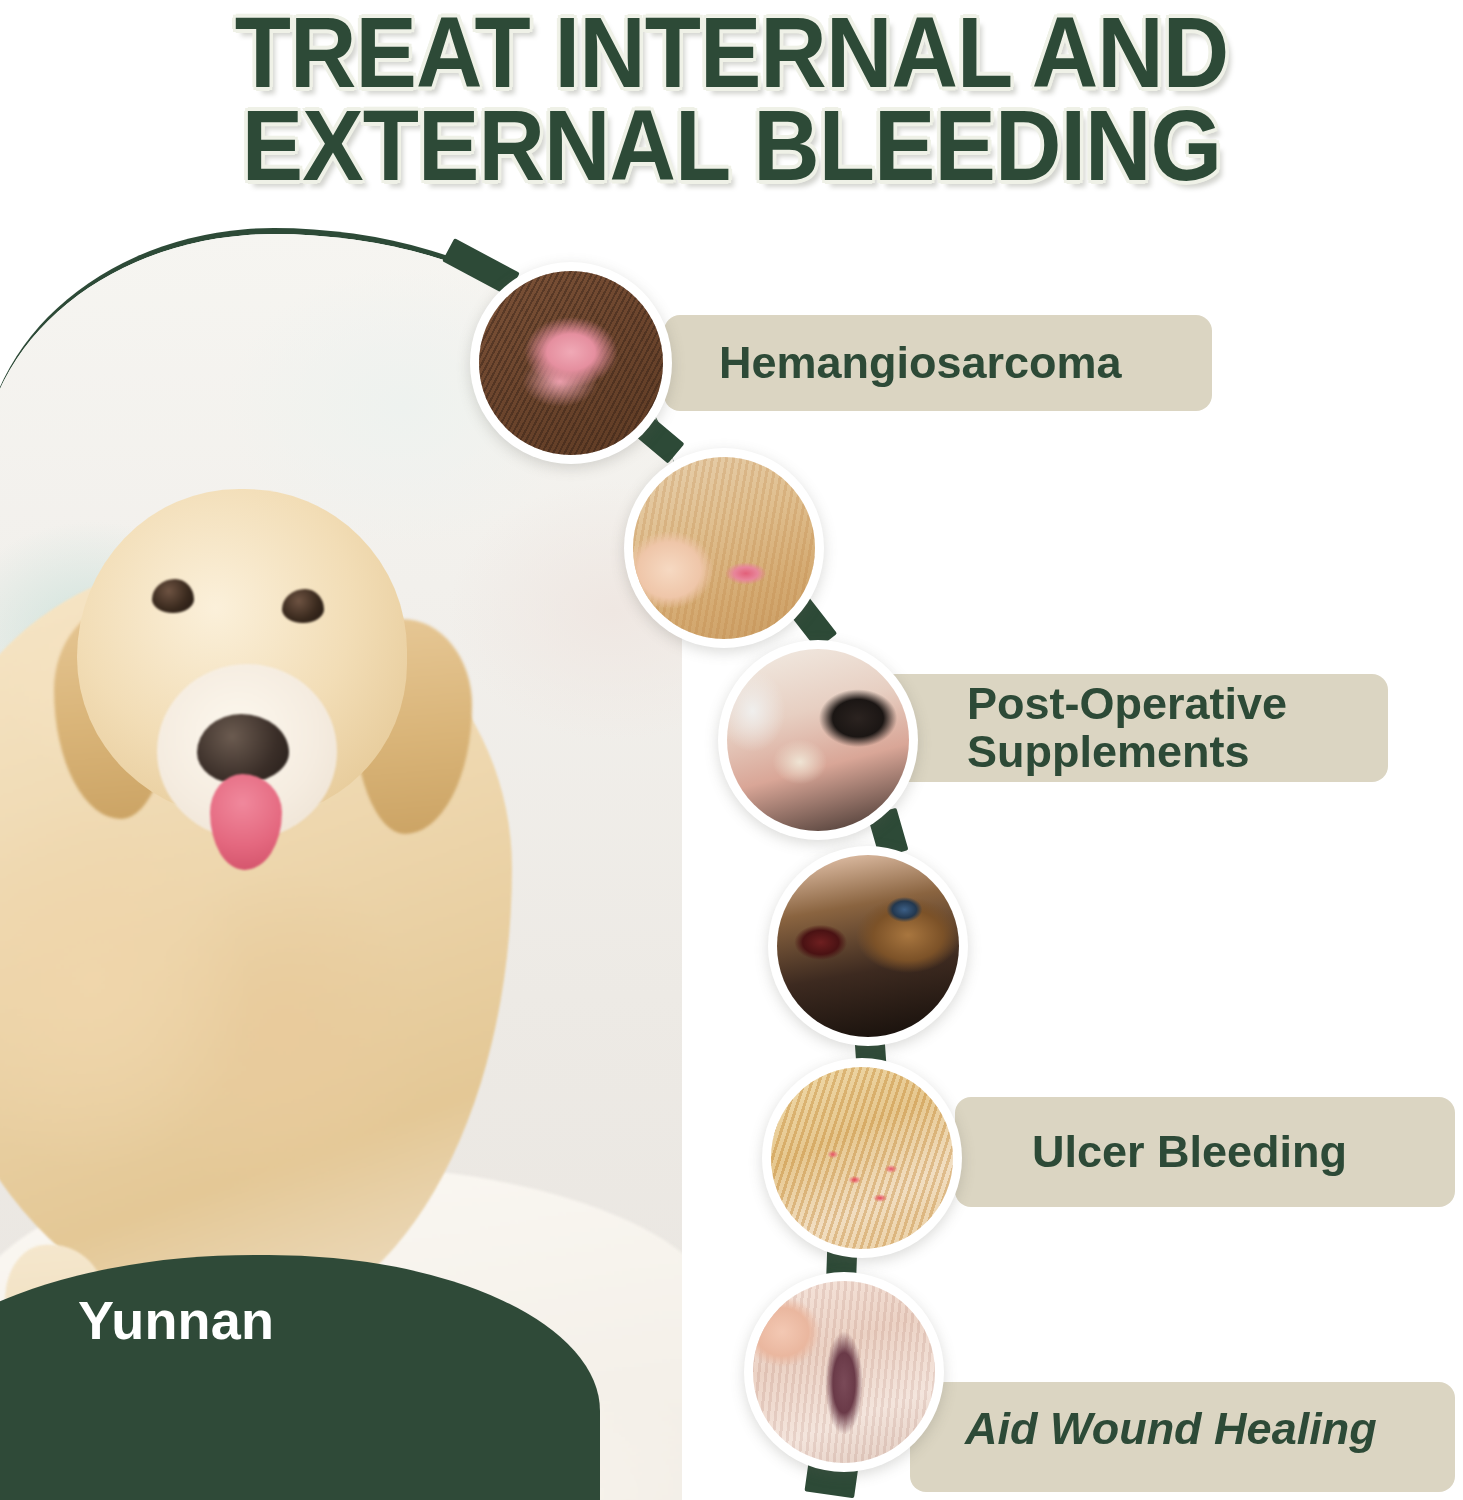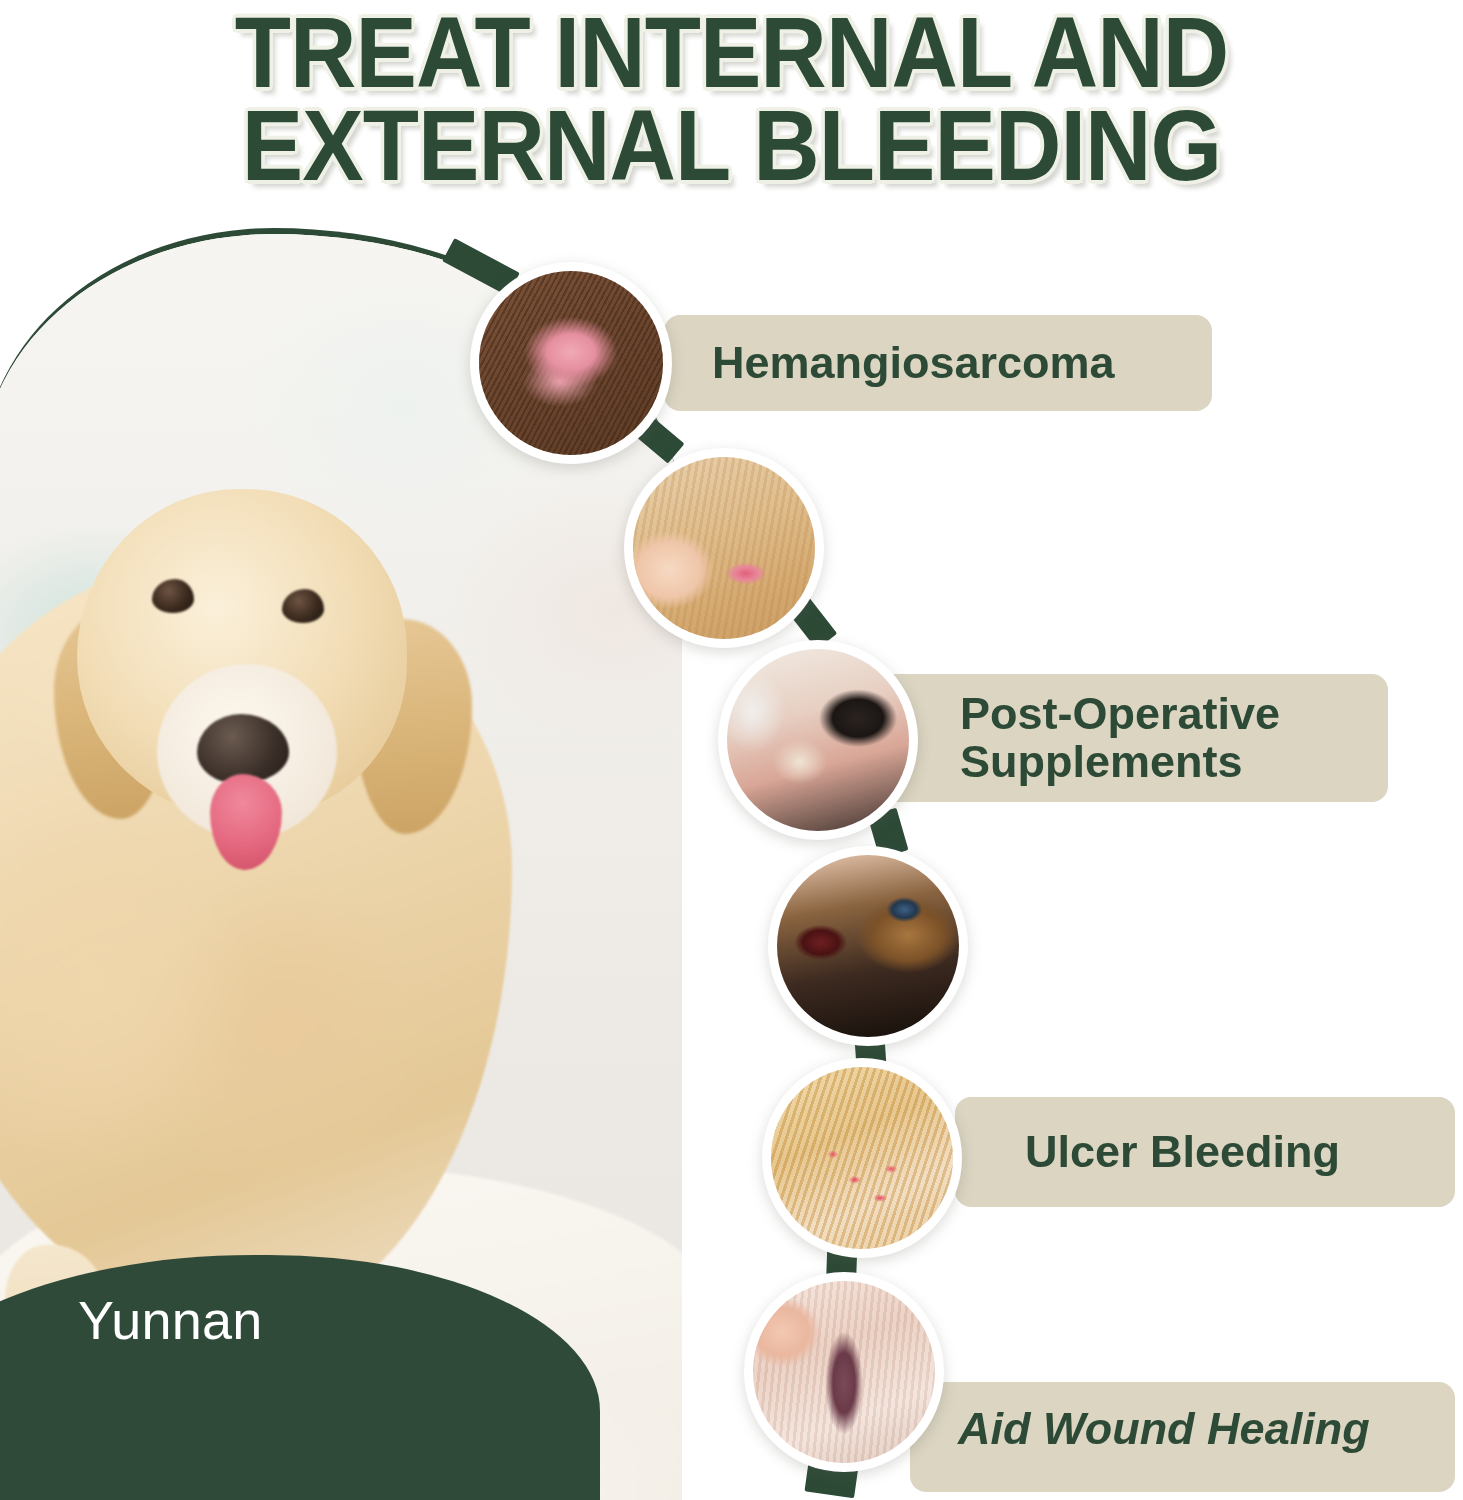--- a/index.html
+++ b/index.html
@@ -117,33 +117,33 @@
 
   
   .badge{
     position:absolute;left:-120px;top:1255px;width:720px;height:300px;
     background:#2f4a38;
     border-radius:52% 46% 0 0 / 58% 52% 0 0;
     z-index:25;
   }
   .badge-txt{
     position:absolute;left:78px;top:1288px;width:520px;
-    z-index:26;color:#ffffff;font-weight:normal;font-size:54px;line-height:1.22;
+    z-index:26;color:#ffffff;font-weight:bold;font-size:54px;line-height:1.22;
     letter-spacing:0.2px;
   }
   .badge-txt div{white-space:nowrap;}
 
   
   .pill{
     position:absolute;background:#dbd5c2;border-radius:16px;
     z-index:12;display:flex;align-items:center;box-sizing:border-box;
   }
   .pill span{
     color:#2d4a37;font-weight:bold;line-height:1.06;
-    display:block;width:100%;
+    display:block;width:100%;margin-left:7px;
   }
 
   
   .conn{position:absolute;background:#2d4a37;z-index:14;border-radius:2px;}
 
   
   .circ{
     position:absolute;border-radius:50%;z-index:20;
     background:#ffffff;
     box-shadow:0 4px 14px rgba(90,90,80,0.22);
@@ -209,21 +209,21 @@
   <div class="title-wrap">
     <div class="title-line title-l1">TREAT INTERNAL AND</div>
     <div class="title-line title-l2">EXTERNAL BLEEDING</div>
   </div>
 
   <div class="pill" style="left:664px;top:315px;width:548px;height:96px;padding:0 0 0 48px;">
     <span style="font-size:45px;">Hemangiosarcoma</span>
   </div>
 
 
-  <div class="pill" style="left:880px;top:674px;width:508px;height:128px;padding:0 0 0 80px;">
+  <div class="pill" style="left:880px;top:674px;width:508px;height:108px;padding:0 0 0 80px;">
     <span style="font-size:45px;">Post-Operative Supplements</span>
   </div>
 
 
   <div class="pill" style="left:955px;top:1097px;width:500px;height:110px;padding:0 8px 0 70px;">
     <span style="font-size:45px;">Ulcer Bleeding</span>
   </div>
 
   <div class="pill" style="left:910px;top:1382px;width:545px;height:110px;padding:0 0 16px 48px;font-style:italic;">
     <span style="font-size:45px;">Aid Wound Healing</span>

